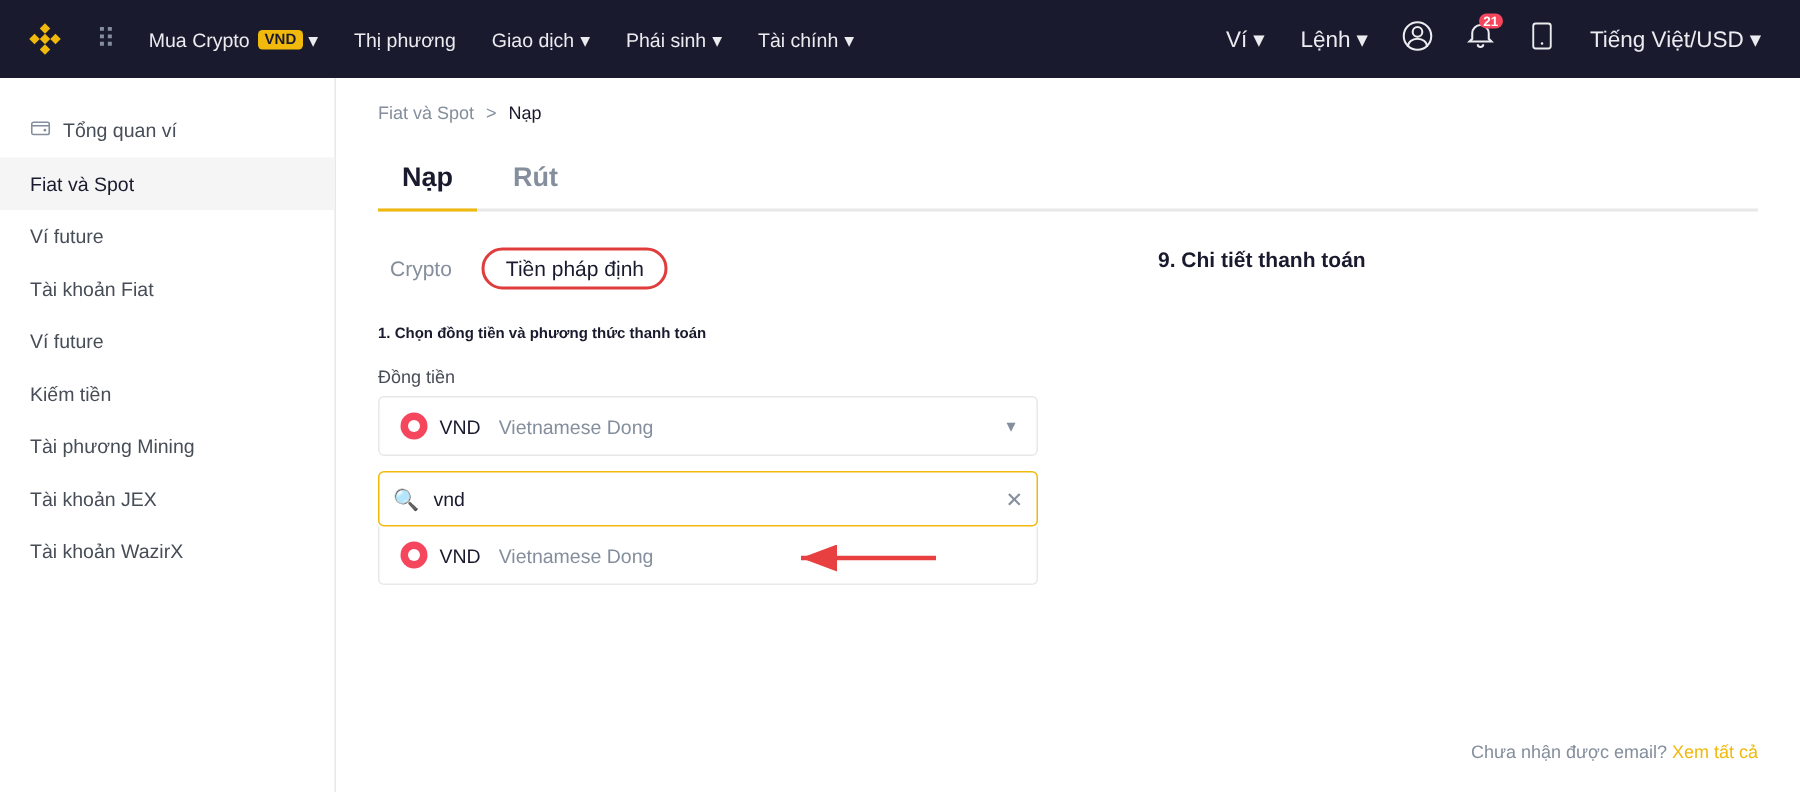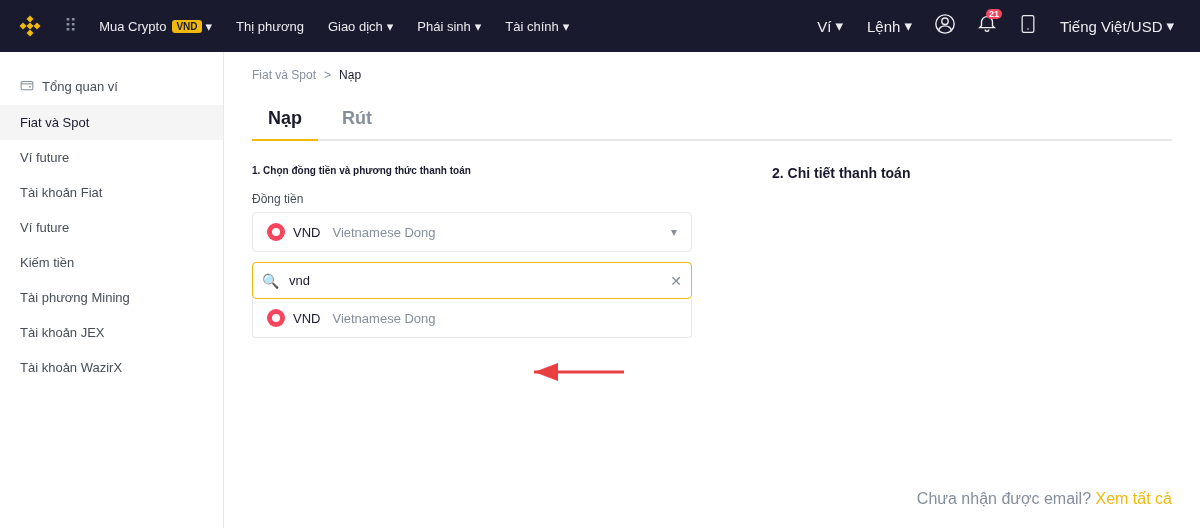--- a/index.html
+++ b/index.html
@@ -279,21 +279,21 @@
       align-items: center;
       gap: 8px;
       cursor: pointer;
     }
 
     
     .bottom-notice {
       position: absolute;
       bottom: 20px;
       right: 28px;
-      font-size: 16px;
+      font-size: 12px;
       color: #848e9c;
       margin-top: 48px;
     }
     .bottom-notice a { color: #f0b90b; text-decoration: none; }
 
     
     .content-wrapper {
       position: relative;
       flex: 1;
       background: #fff;
@@ -428,20 +428,28 @@
         <span>Nạp</span>
       </div>
       <div class="page-tab" style="margin-left:8px;">
         <span>Rút</span>
       </div>
     </div>
 
     <div class="form-section">
       <div class="form-left">
 
+        <div class="crypto-tabs">
+          <div class="crypto-tab-item">
+            <span>Crypto</span>
+          </div>
+          <div class="tien-phap-dinh-btn">
+            <span>Tiền pháp định</span>
+          </div>
+        </div>
 
         <div class="step-title" style="margin-bottom:16px;">1. Chọn đồng tiền và phương thức thanh toán</div>
 
         <div class="field-label">Đồng tiền</div>
         <div class="select-box">
           <div class="currency-dot">
             <div class="currency-dot-inner"></div>
           </div>
           <span class="select-currency-text">VND</span>
           <span class="select-currency-sub">Vietnamese Dong</span>
@@ -460,21 +468,21 @@
               <div class="currency-dot-inner"></div>
             </div>
             <span class="select-currency-text">VND</span>
             <span class="select-currency-sub">Vietnamese Dong</span>
           </div>
         </div>
 
       </div>
 
       <div class="form-right">
-        <div class="step-title-2">2. Chi tiết thanh toán</div>
+        <div class="step-title-2">9. Chi tiết thanh toán</div>
       </div>
     </div>
 
     <svg style="position:absolute; left:290px; top:295px; pointer-events:none;" width="120" height="50" viewBox="0 0 120 50">
       <defs>
         <marker id="arrowhead" markerWidth="8" markerHeight="6" refX="8" refY="3" orient="auto">
           <polygon points="0 0, 8 3, 0 6" fill="#e84040"></polygon>
         </marker>
       </defs>
       <path d="M110 25 L20 25" stroke="#e84040" stroke-width="3" marker-end="url(#arrowhead)" fill="none"></path>

